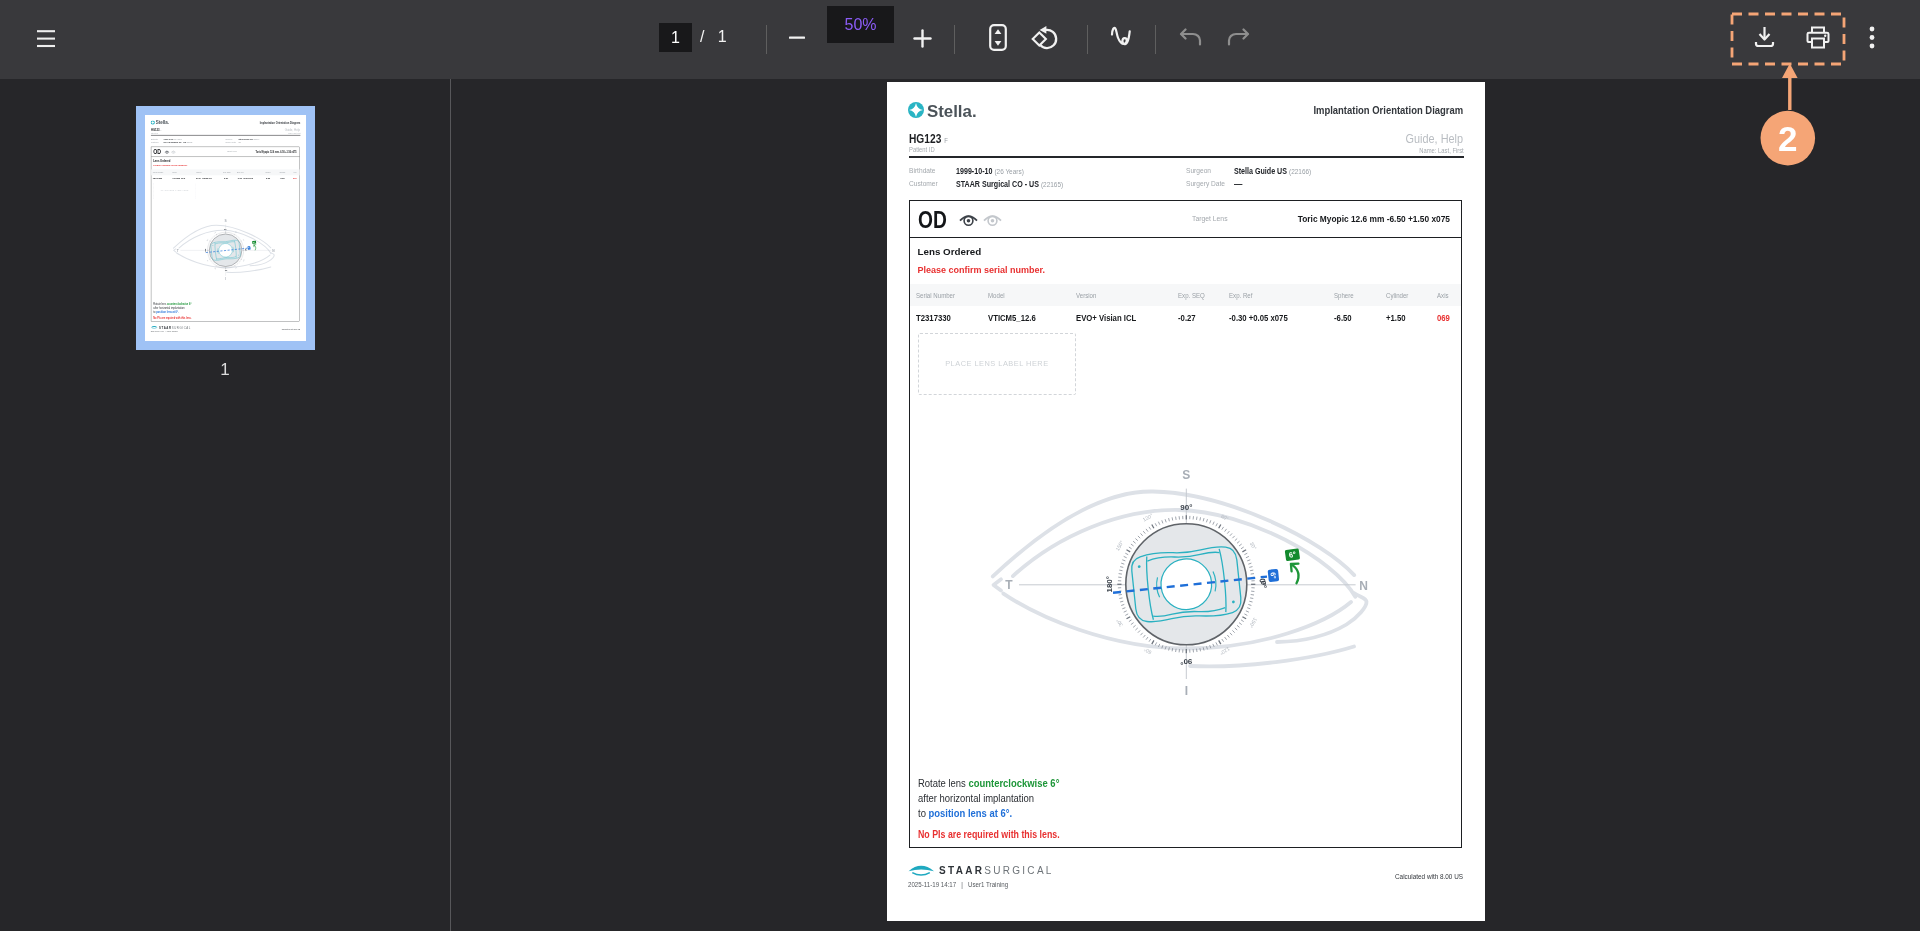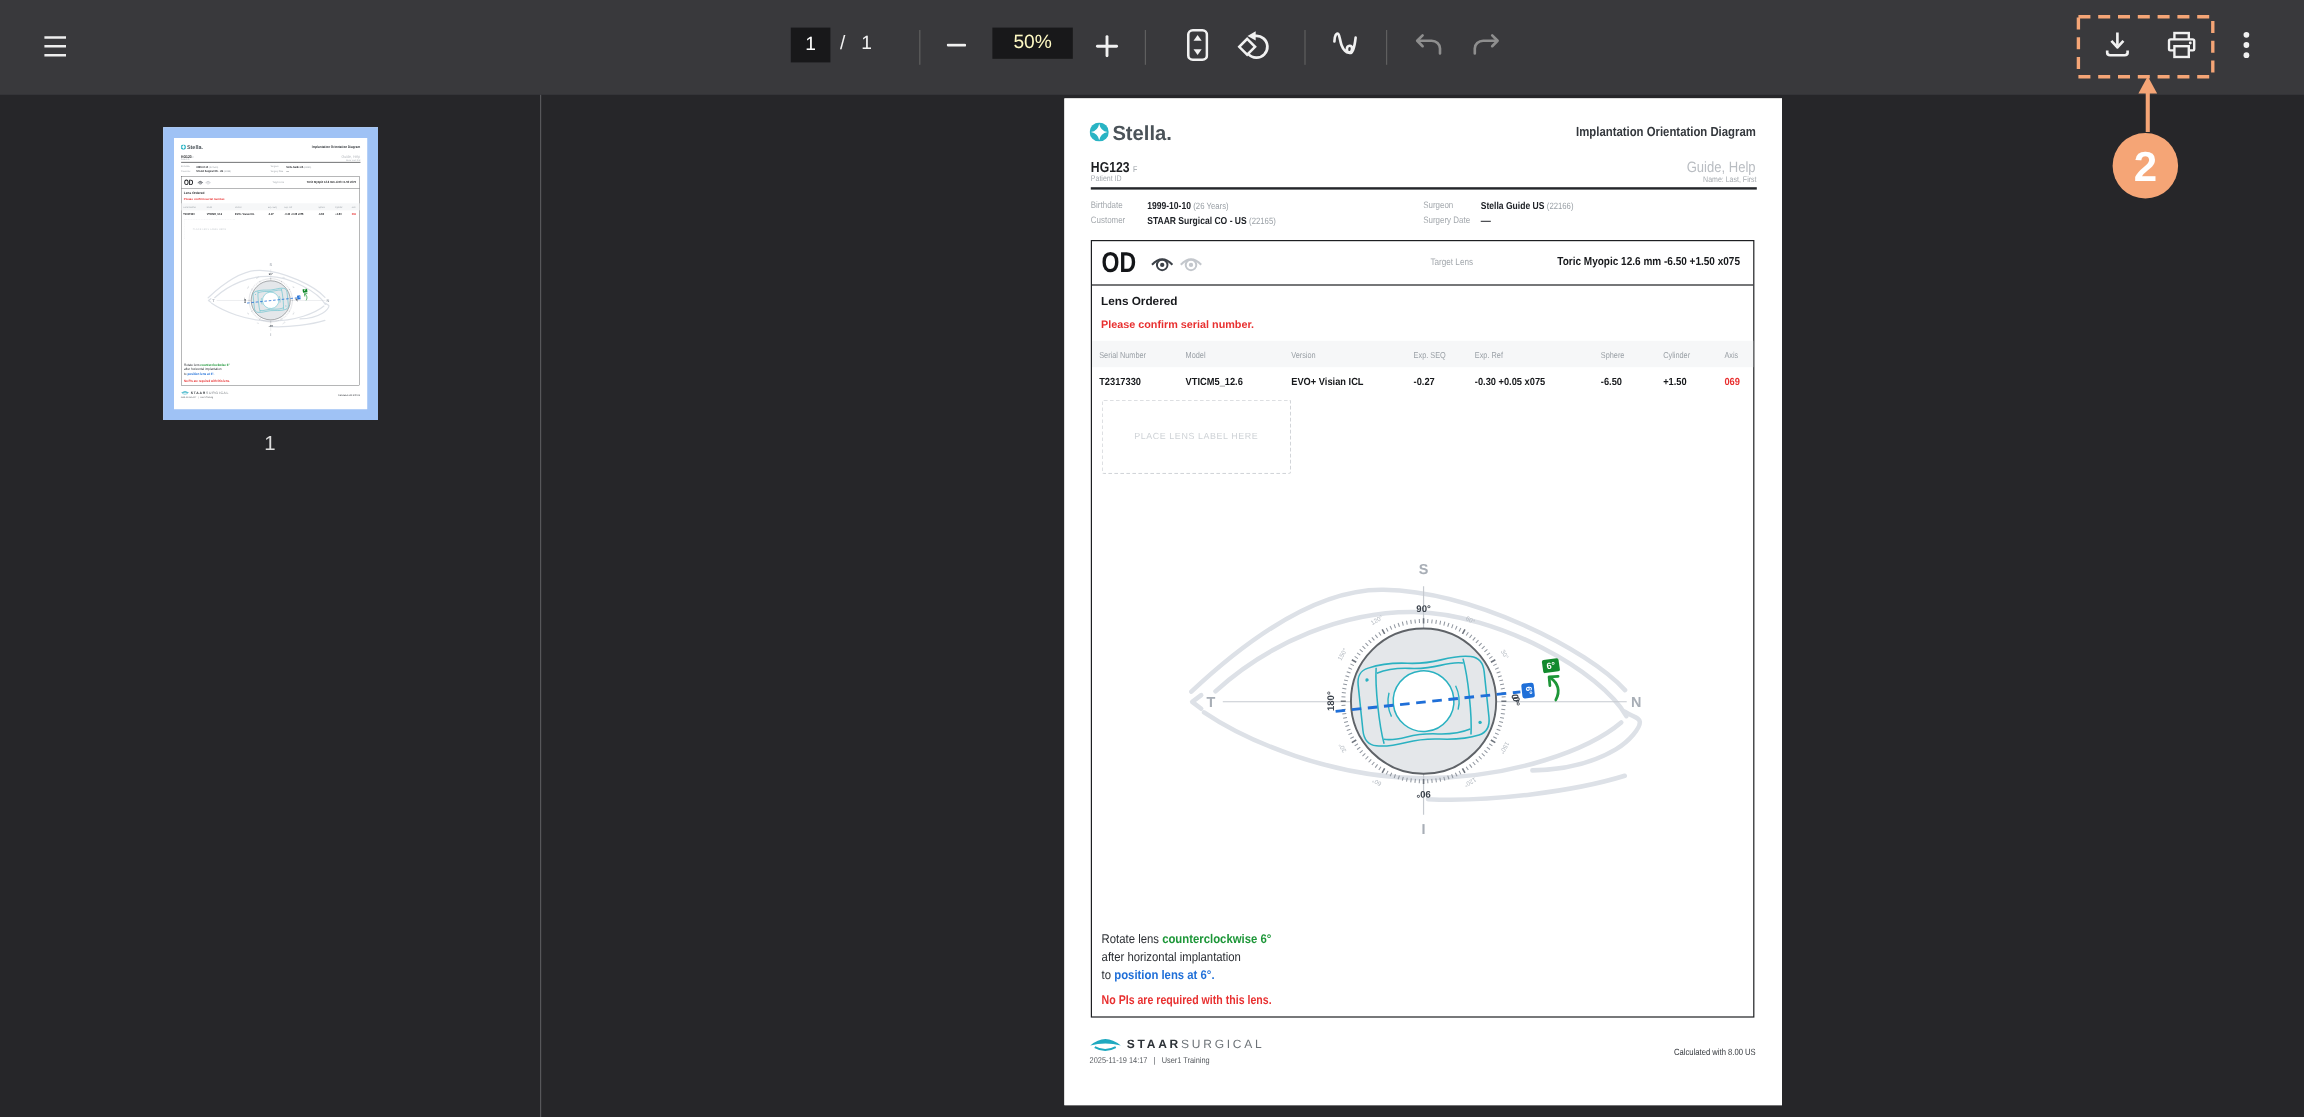--- a/index.html
+++ b/index.html
@@ -18,21 +18,21 @@
         <line x1="1" y1="9.6" x2="19" y2="9.6"></line>
         <line x1="1" y1="17" x2="19" y2="17"></line>
       </g>
     </svg>
 <div style="position:absolute;left:659px;top:23px;width:33px;height:29px;background:#18181a;color:#fff;font-size:16px;display:flex;align-items:center;justify-content:center">1</div>
 <div class="tt" style="left:700px;top:28px;font-size:16px;color:#f2f2f2">/&nbsp;&nbsp;&nbsp;1</div>
 <div class="sep" style="left:766px"></div>
 <svg style="position:absolute;left:789px;top:36px" width="16" height="4" viewBox="0 0 16 4">
       <line x1="1" y1="1.6" x2="15" y2="1.6" stroke="#f1f1f1" stroke-width="2.4" stroke-linecap="round"></line>
     </svg>
-<div style="position:absolute;left:827px;top:23px;width:67px;height:26px;background:#18181a;color:#fef9c3;font-size:16px;display:flex;align-items:center;justify-content:center">50%</div>
+<div style="position:absolute;left:827px;top:6px;width:67px;height:37px;background:#18181a;color:#8b5cf6;font-size:16px;display:flex;align-items:center;justify-content:center">50%</div>
 <svg style="position:absolute;left:913px;top:29px" width="19" height="19" viewBox="0 0 19 19">
       <g stroke="#f1f1f1" stroke-width="2.4" stroke-linecap="round">
         <line x1="9.5" y1="1.5" x2="9.5" y2="17.5"></line>
         <line x1="1.5" y1="9.5" x2="17.5" y2="9.5"></line>
       </g>
     </svg>
 <div class="sep" style="left:954px"></div>
 <svg style="position:absolute;left:989px;top:24px" width="18" height="27" viewBox="0 0 18 27">
       <rect x="1.2" y="1.2" width="15.6" height="24.6" rx="3.8" fill="none" stroke="#f1f1f1" stroke-width="2.2"></rect>
       <path d="M9 5.2 L12.4 10 L5.6 10 Z" fill="#f1f1f1"></path>

